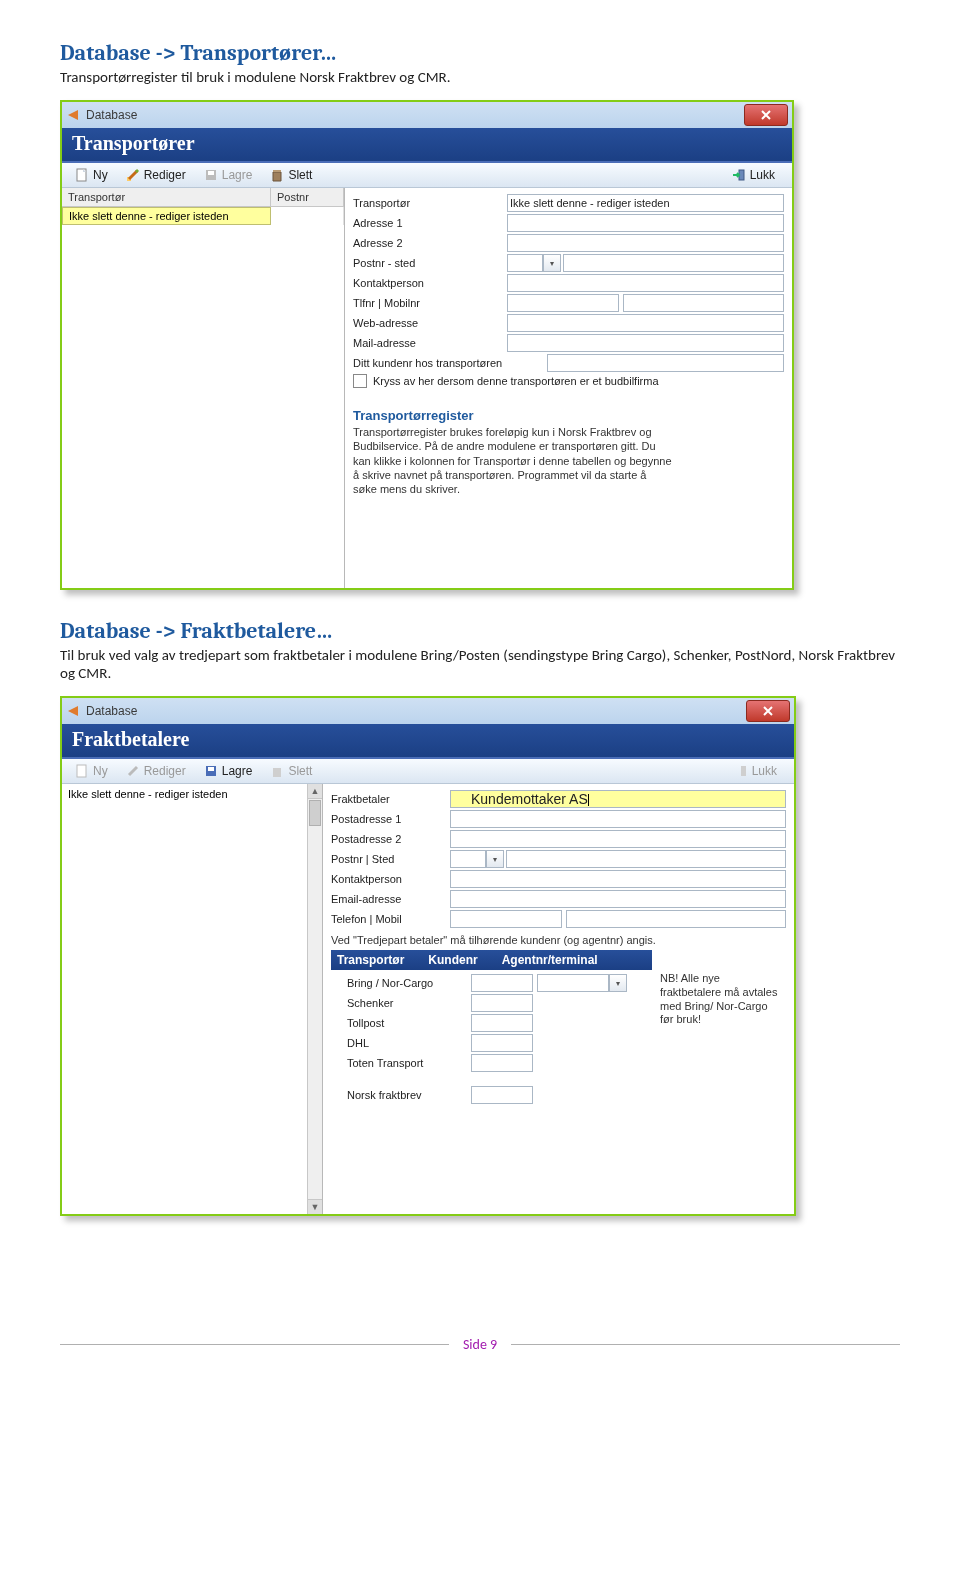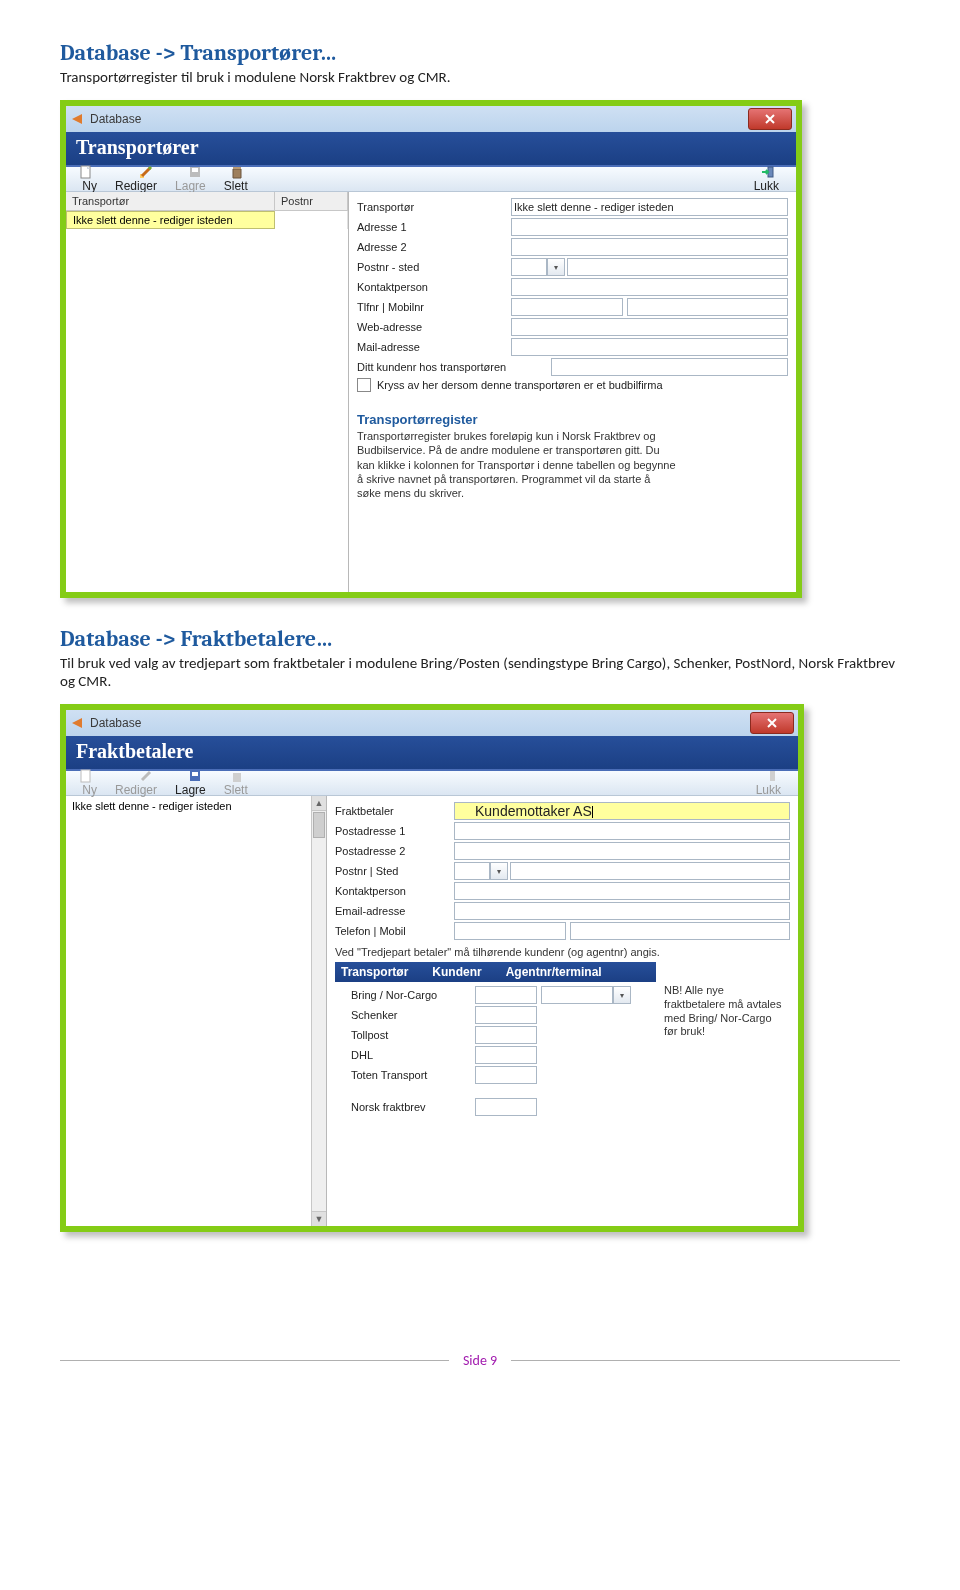--- a/index.html
+++ b/index.html
@@ -1,26 +1,26 @@
 <!DOCTYPE html>
 <html><head>
 <meta charset="utf-8">
 <style>
 body { margin:0; padding:0; font-family:Verdana,Arial,sans-serif; font-size:12px; background:#fff; width:960px; }
 .page { padding:40px 60px 20px 60px; }
 h2.doc-heading { font-family:Cambria,Georgia,serif; color:#1f5a9e; font-size:22px; font-weight:bold; margin:0 0 2px 0; }
 p.doc-body { font-family:Calibri,Arial,sans-serif; font-size:15px; color:#222; margin:2px 0 14px 0; }
-.app-window { border:6px solid #84cc16; background:#8b5cf6; box-shadow:5px 5px 6px rgba(0,0,0,0.25); margin-bottom:28px; }
+.app-window { border:2px solid #84cc16; background:#8b5cf6; box-shadow:5px 5px 6px rgba(0,0,0,0.25); margin-bottom:28px; }
 .app-titlebar { height:26px; background:linear-gradient(to bottom,#cfe0f3,#bcd4ed); display:flex; align-items:center; padding:0 4px; position:relative; }
 .app-titlebar .orange-triangle { width:14px; height:12px; margin-right:6px; }
 .app-titlebar .title-text { color:#3a3a3a; font-size:12px; }
 .close-btn { position:absolute; right:4px; top:2px; width:42px; height:20px; background:linear-gradient(to bottom,#e57373,#c0392b); border:1px solid #8b2a1f; border-radius:3px; display:flex; align-items:center; justify-content:center; color:#fff; font-weight:bold; font-size:12px; text-shadow:0 -1px 0 rgba(0,0,0,0.5); }
 .blue-header { background:linear-gradient(to bottom,#274f9a,#1b3f84); color:#fff; font-family:Georgia,serif; font-size:20px; font-weight:bold; padding:4px 10px 6px 10px; border-bottom:2px solid #4a6db7; }
 .toolbar { background:linear-gradient(to bottom,#f7fbff,#dbe6f2); height:24px; display:flex; align-items:center; padding:0 6px; border-bottom:1px solid #b9c7d6; }
-.tb-btn { display:flex; align-items:flex-end; text-decoration:none; color:#222; padding:2px 6px; margin-right:4px; border:1px solid transparent; border-radius:2px; font-size:12px;flex-direction:column; }
+.tb-btn { display:flex; align-items:center; text-decoration:none; color:#222; padding:2px 6px; margin-right:4px; border:1px solid transparent; border-radius:2px; font-size:12px; }
 .tb-btn .tb-ico { width:14px; height:14px; margin-right:4px; display:inline-block; }
 .tb-btn.disabled { color:#999; }
 .tb-spacer { flex:1; }
 .client-area { display:flex; background:#fff; min-height:400px; }
 .left-col { width:282px; border-right:1px solid #b8b8b8; display:flex; flex-direction:column; }
 .grid-header { display:flex; background:#efefef; border-bottom:1px solid #c7c7c7; }
 .grid-header .gh { font-size:11px; padding:3px 6px; border-right:1px solid #c7c7c7; color:#333; }
 .grid-row { display:flex; font-size:11px; }
 .grid-row .gc { padding:2px 6px; border-right:1px solid #e0e0e0; }
 .grid-row.highlight .gc:first-child { background:#ffff9e; border:1px solid #bfbf70; }

